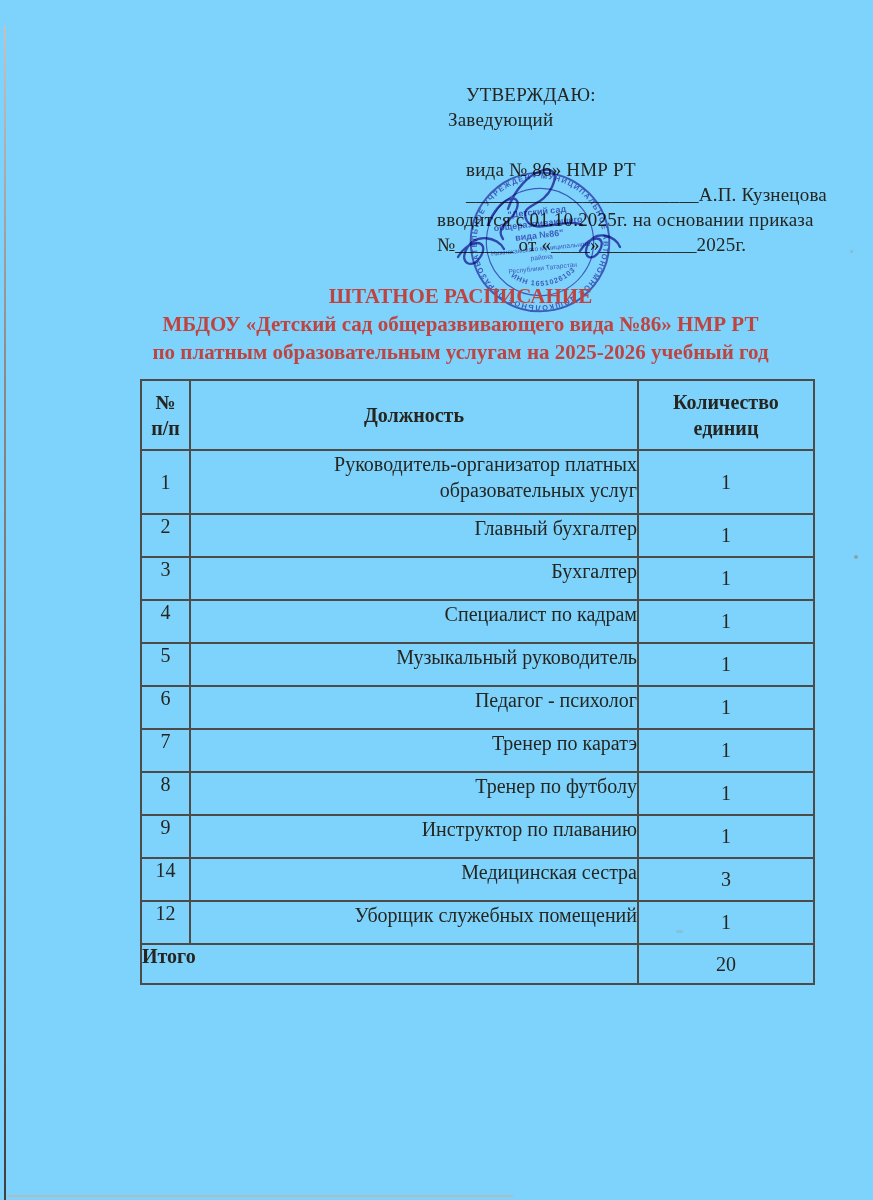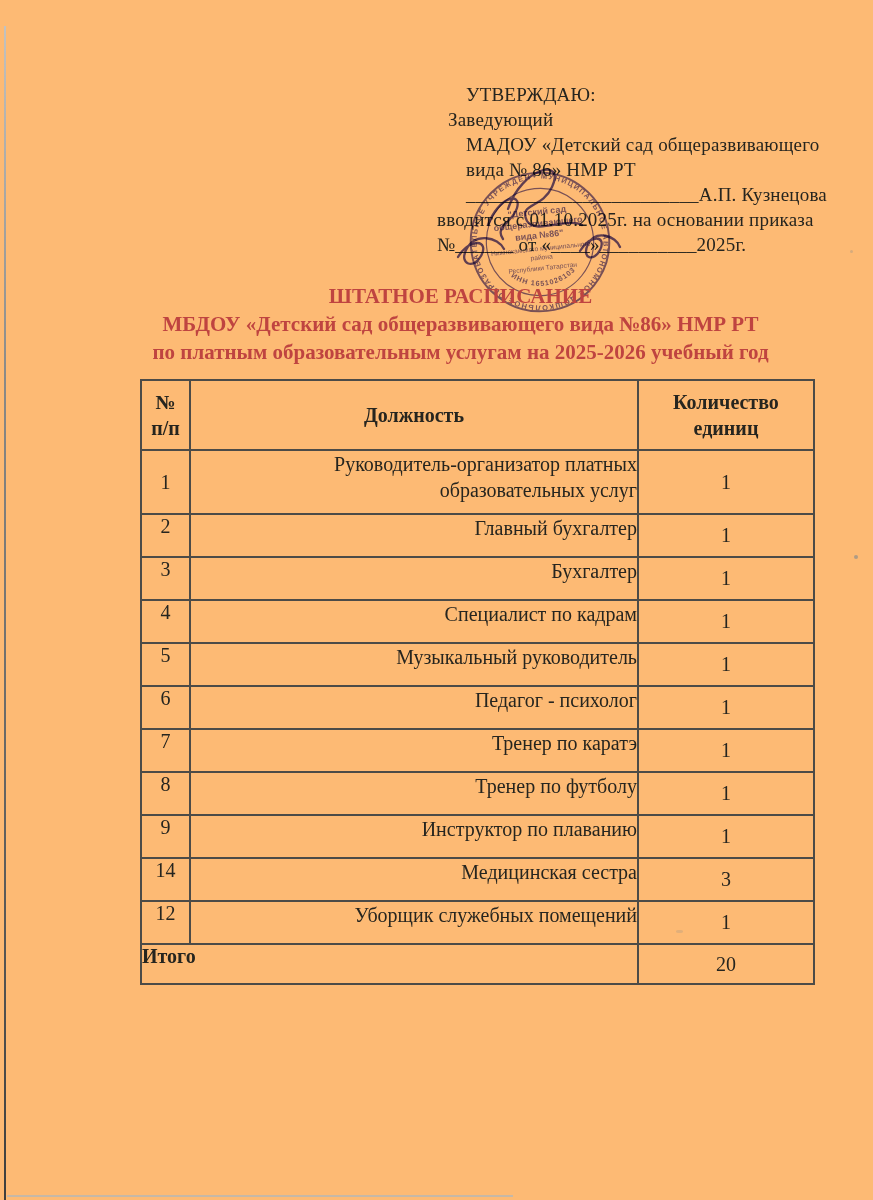--- a/index.html
+++ b/index.html
@@ -12,21 +12,21 @@
   body{
     width:873px;height:1200px;
     background:#e9e9e7;
     font-family:"Liberation Serif","DejaVu Serif",serif;
     color:var(--ink);
     position:relative;
     overflow:hidden;
   }
   .page{
     position:absolute;inset:0;
-    background:#fdba74;
+    background:#7dd3fc;
   }
   
   .scan-left{
     position:absolute;left:4px;top:26px;bottom:0;width:2px;
     background:linear-gradient(#c2c2c0,#8a8a88 30%,#3f3f3d);
   }
   .scan-bottom{
     position:absolute;left:7px;bottom:3px;height:2px;width:58%;
     background:#b8b8b4;opacity:.8;
   }
@@ -107,21 +107,20 @@
 <div class="page">
 
   <div class="scan-left"></div>
   <div class="scan-bottom"></div>
   <div class="speck s1"></div>
   <div class="speck s2"></div>
   <div class="speck s3"></div>
 
   <div class="approval-line al0">УТВЕРЖДАЮ:</div>
   <div class="approval-line al1">Заведующий</div>
-  <div class="approval-line al2">МАДОУ «Детский сад общеразвивающего</div>
   <div class="approval-line al3">вида № 86» НМР РТ</div>
   <div class="approval-line al4">________________________А.П. Кузнецова</div>
   <div class="approval-line al5">вводится с 01.10.2025г. на основании приказа</div>
   <div class="approval-line al6">№______ от «____»__________2025г.</div>
 
   <svg class="stamp" viewBox="0 0 160 160">
     <defs>
       <path id="ringPath" d="M 80,15 a 65,65 0 1,1 -0.01,0"></path>
       <path id="innPath" d="M 30,84 A 51,51 0 0,0 130,84"></path>
     </defs>

